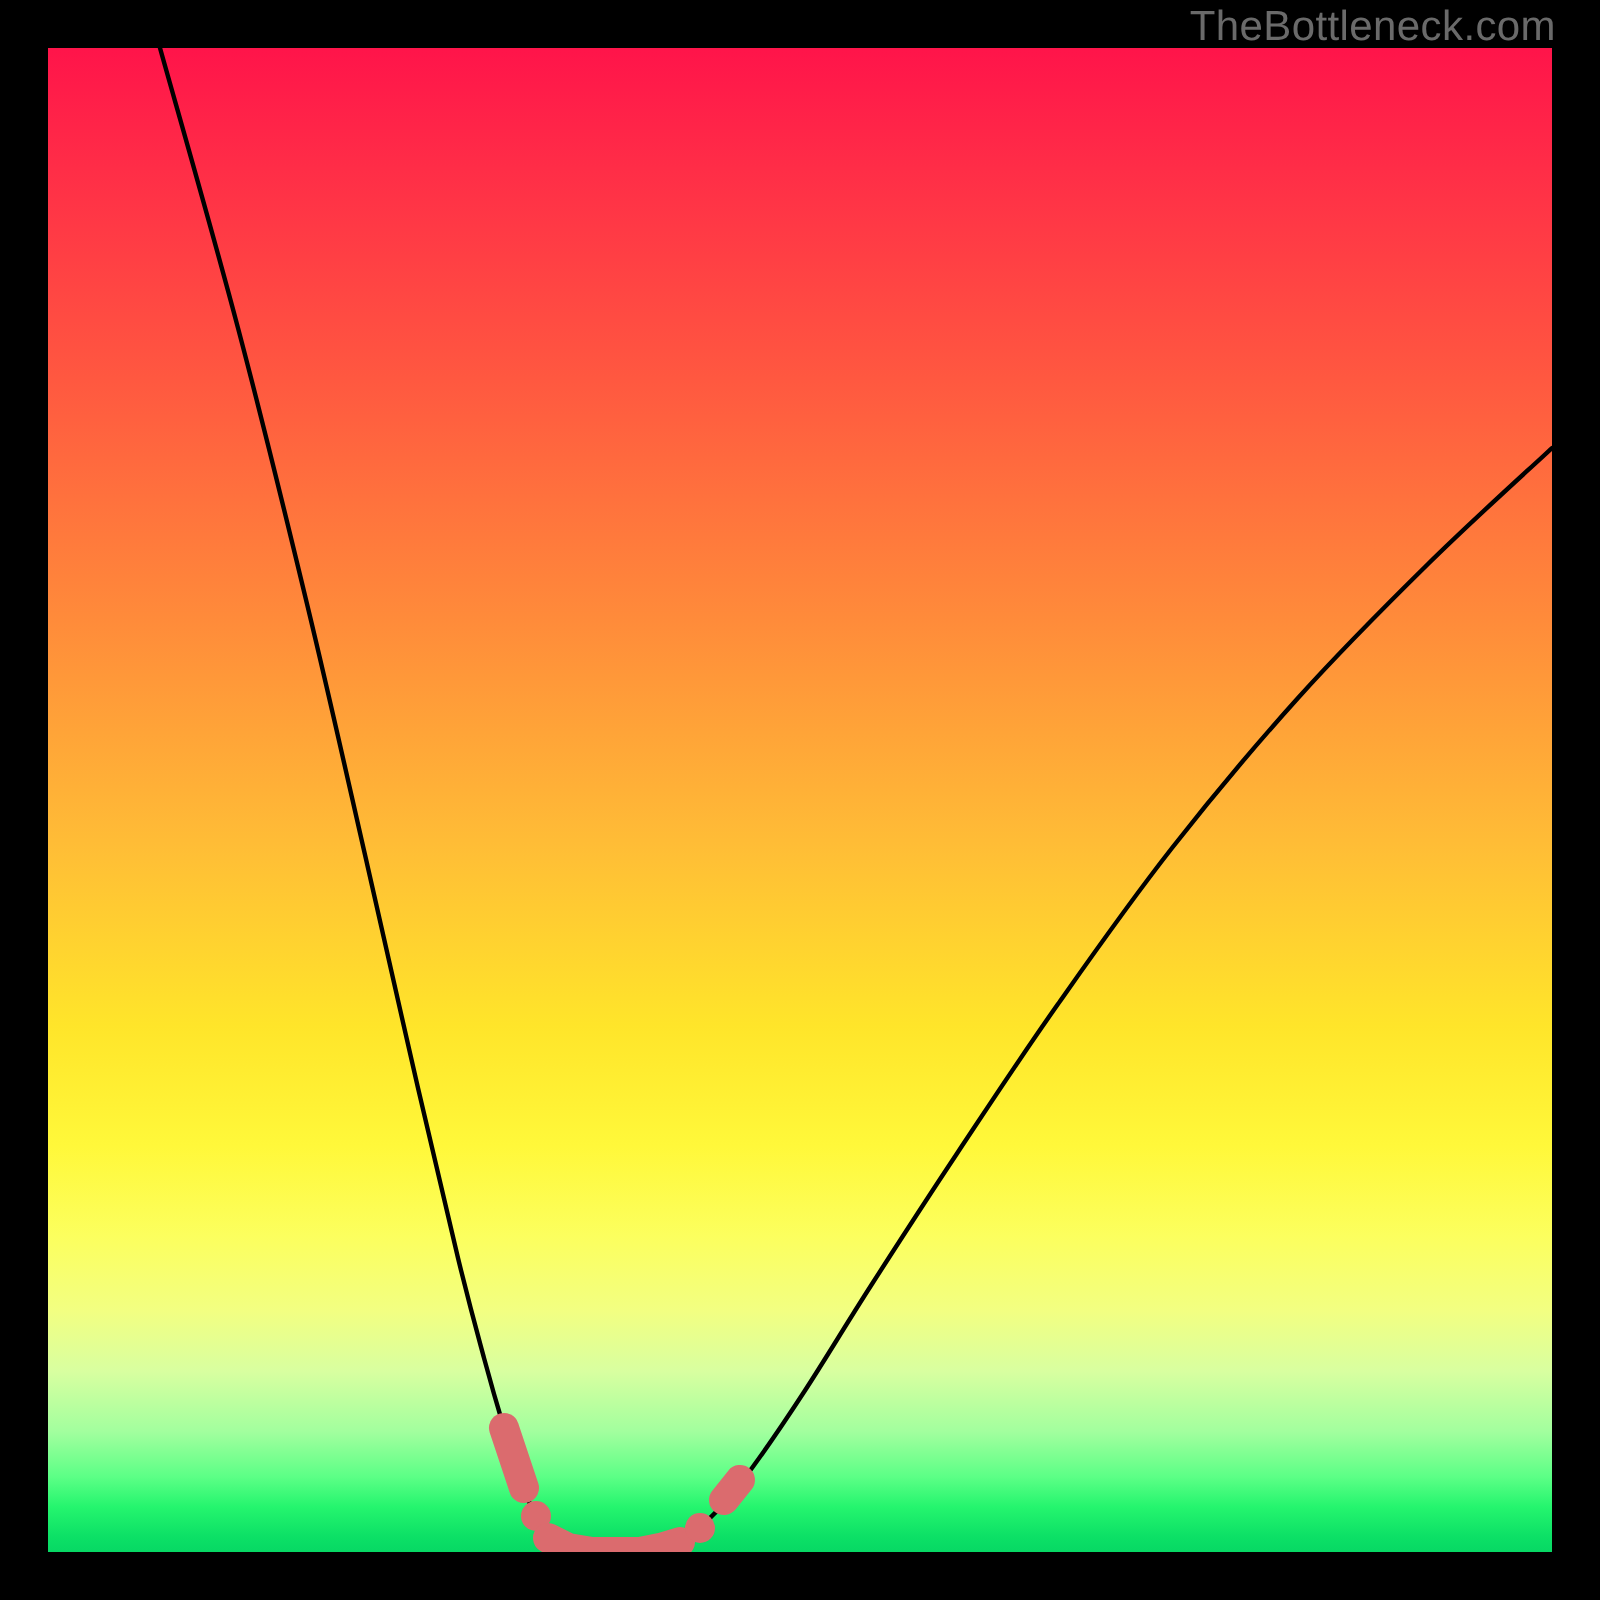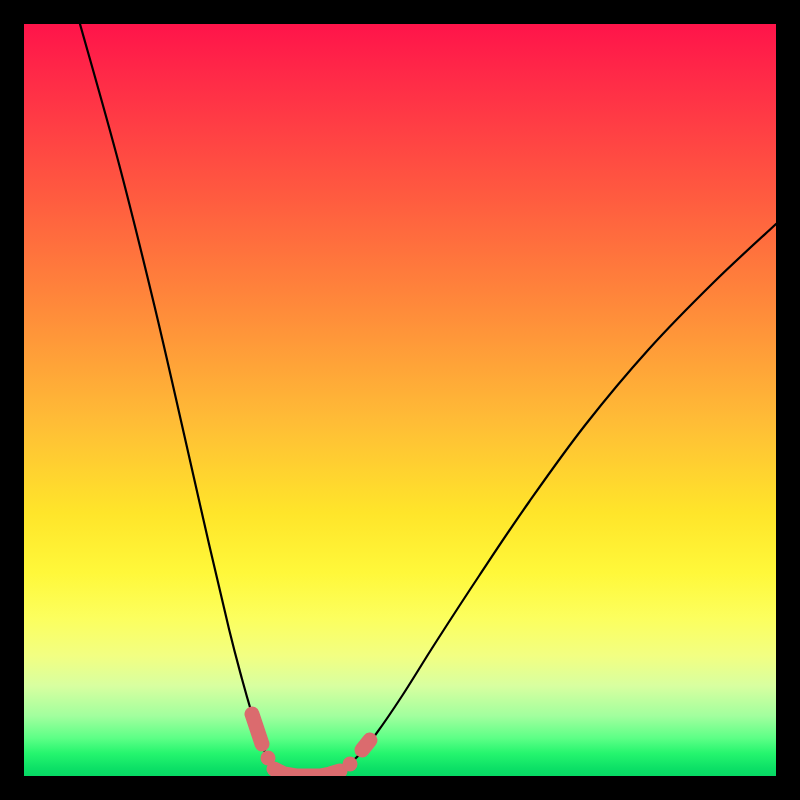--- a/index.html
+++ b/index.html
@@ -82,13 +82,14 @@
         </g>
       <g id="marker-layer">
           <path d="M 228 690 L 234 708 L 238 720" fill="none" stroke="#db6b6e" stroke-width="15" stroke-linecap="round" stroke-linejoin="round"></path>
           <circle cx="244" cy="734" r="7.5" fill="#db6b6e"></circle>
           <path d="M 250 745 L 260 750 L 272 752 L 284 752 L 296 752 L 306 750 L 316 747" fill="none" stroke="#db6b6e" stroke-width="15" stroke-linecap="round" stroke-linejoin="round"></path>
           <circle cx="326" cy="740" r="7.5" fill="#db6b6e"></circle>
           <path d="M 338 726 L 346 716" fill="none" stroke="#db6b6e" stroke-width="15" stroke-linecap="round" stroke-linejoin="round"></path>
         </g>
     </svg>
   </div>
+  <div class="watermark">TheBottleneck.com</div>
 </div>
 
 </body></html>

